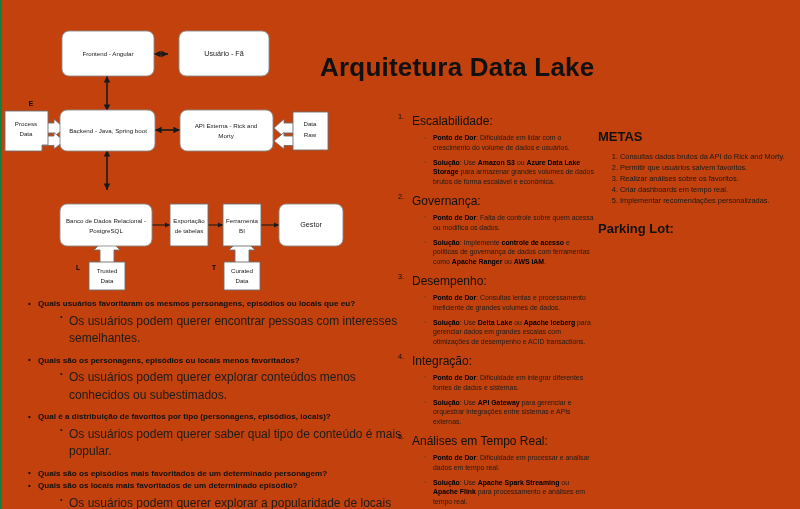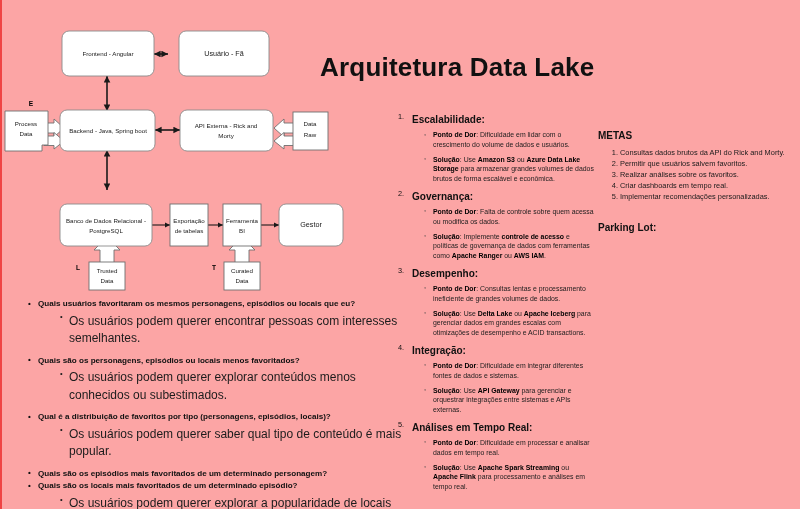--- a/index.html
+++ b/index.html
@@ -8,22 +8,22 @@
   }
   body {
     width: 800px; height: 509px;
     position: relative;
     font-family: "Liberation Sans", sans-serif;
     color: #000;
     overflow: hidden;
   }
   #page {
     position: absolute; inset: 0;
-    background: #fca5a5;
-    border-left: 2px solid #ef4444;
+    background: #c2410c;
+    border-left: 2px solid #15803d;
     box-sizing: border-box;
   }
 
   
   #diagram {
     position: absolute;
     left: 0; top: 18px;
     width: 345px; height: 275px;
   }
   #diagram svg { display: block; }
@@ -129,22 +129,22 @@
     margin: 0; padding: 0;
     counter-reset: citem;
   }
   ol.c-list > li {
     counter-increment: citem;
     margin-bottom: 3px;
   }
   .c-head {
     position: relative;
     padding-left: 14px;
-    font-size: 10px;
-    font-weight: bold;
+    font-size: 12px;
+    font-weight: normal;
     color: #111;
     line-height: 1.5;
   }
   .c-head::before {
     content: counter(citem) ".";
     position: absolute;
     left: 0; top: 0;
     font-weight: normal;
     font-size: 7.3px;
     color: #111;
@@ -171,21 +171,21 @@
     position: absolute;
     left: 596px; top: 129px;
     width: 200px;
   }
   #parking {
     position: absolute;
     left: 596px; top: 221px;
     width: 200px;
   }
   .r-head {
-    font-size: 10px;
+    font-size: 13px;
     font-weight: bold;
     color: #111;
     margin-bottom: 6px;
     line-height: 1.3;
   }
   ol.r-list {
     margin: 0;
     padding-left: 22px;
     font-size: 7.4px;
     color: #1a1a1a;

